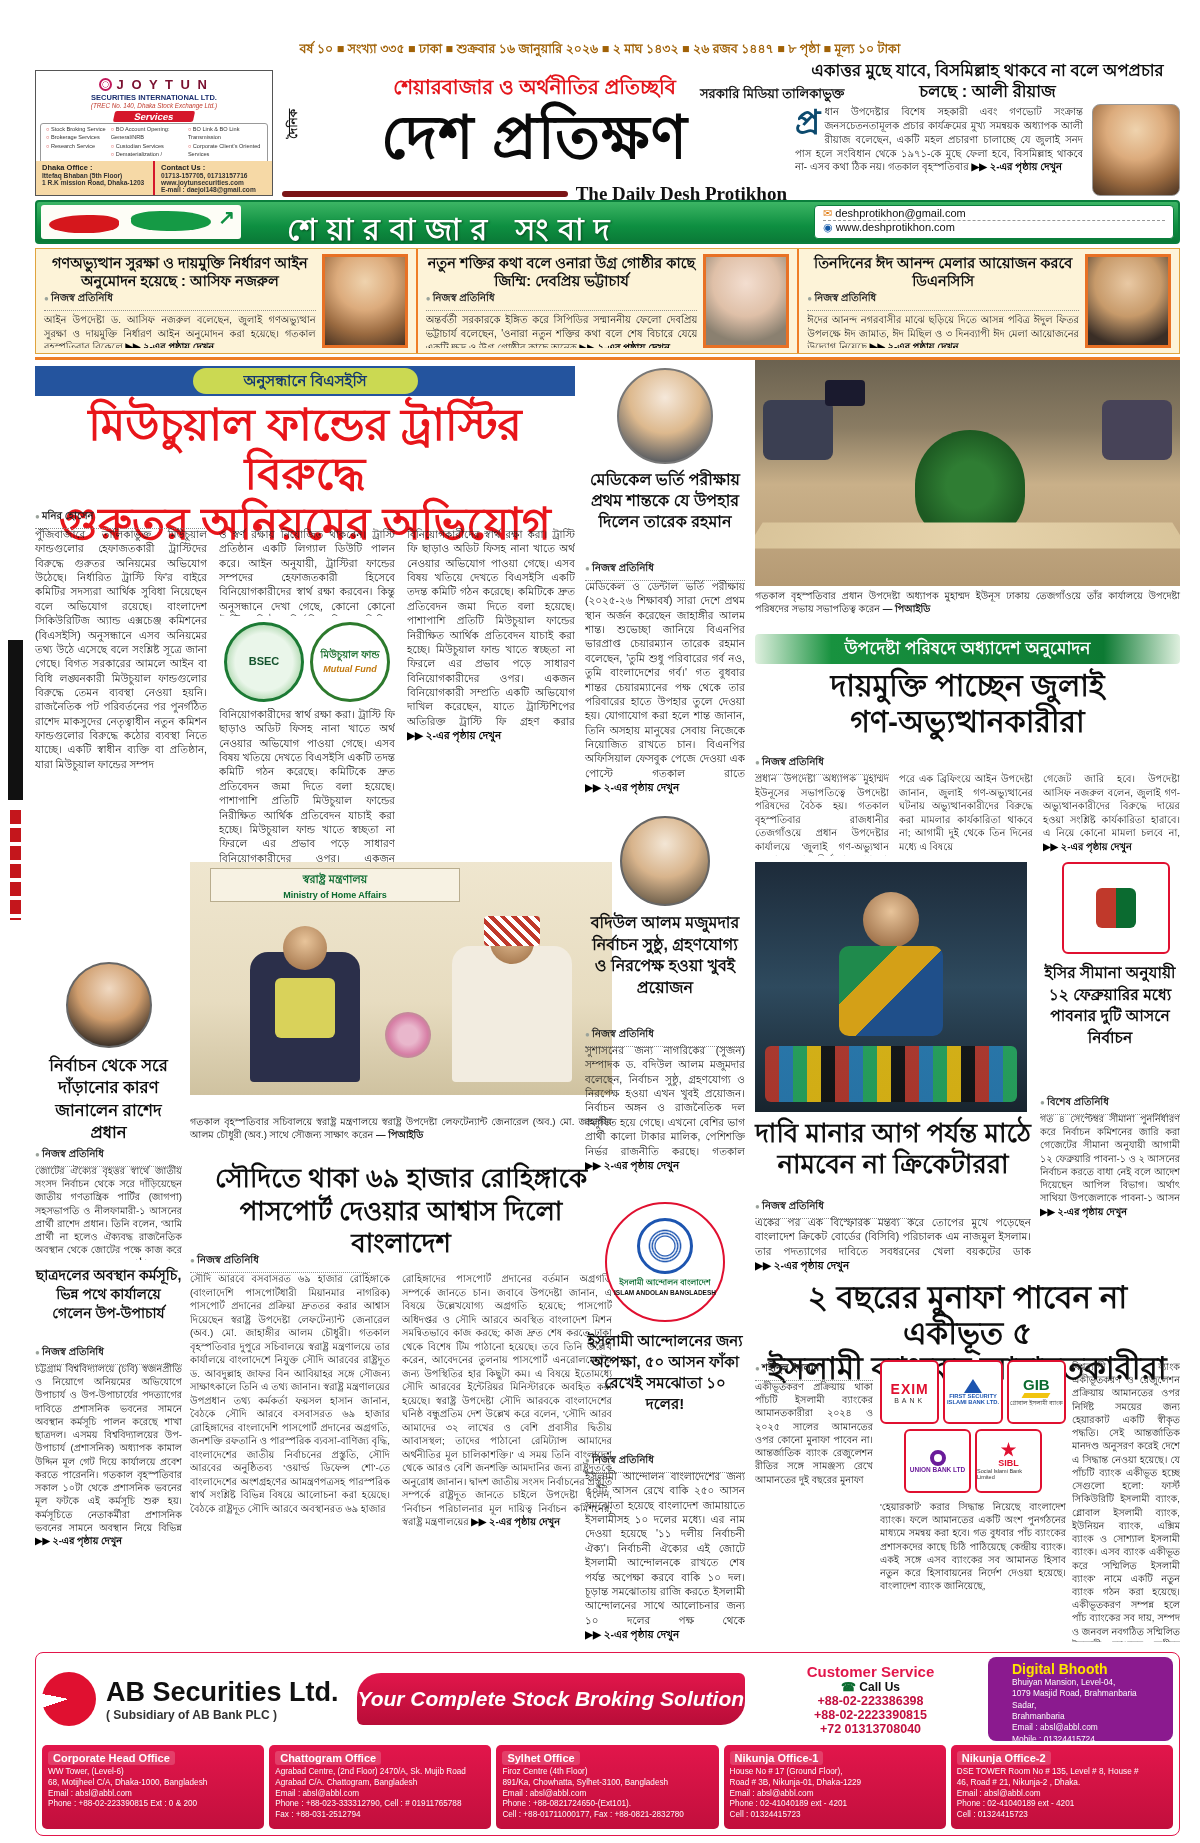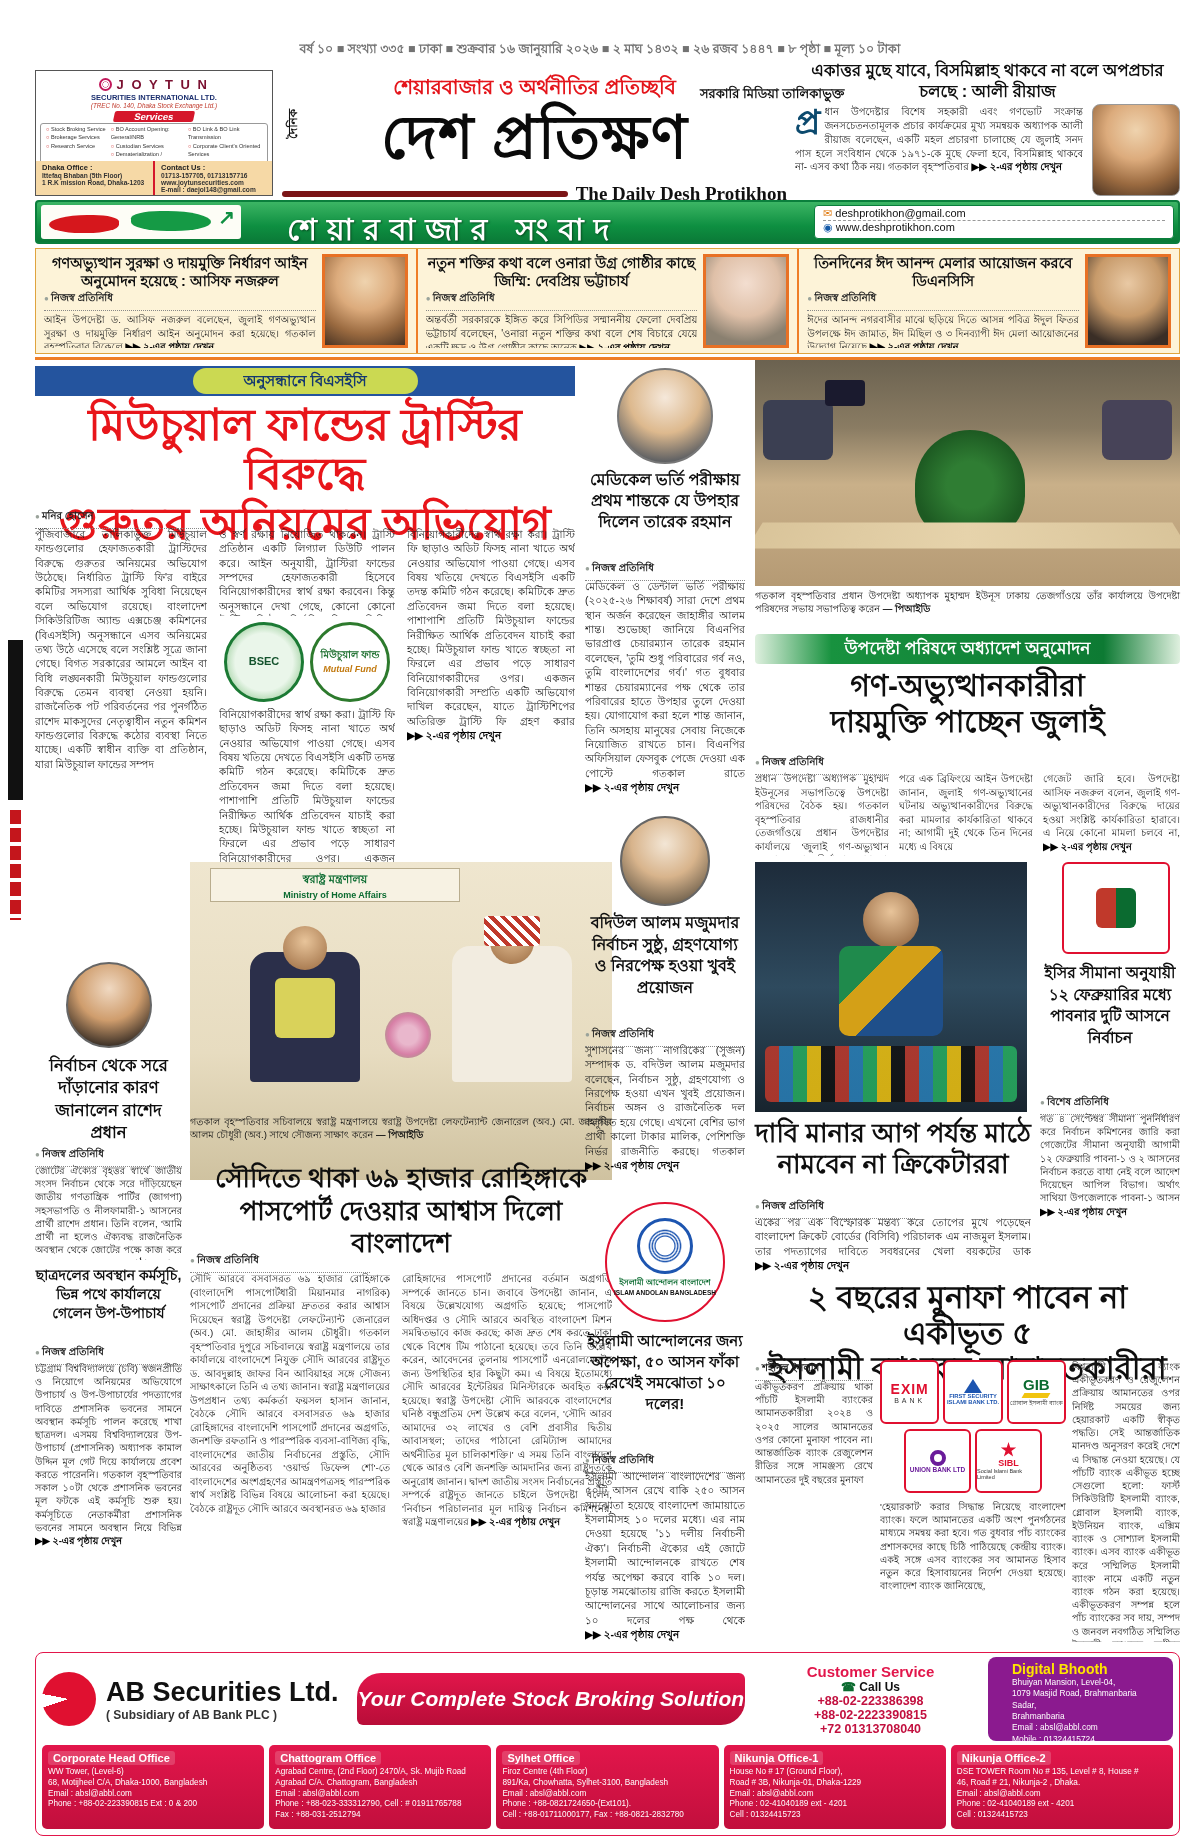--- a/index.html
+++ b/index.html
@@ -26,21 +26,21 @@
   .office-line { font-size:8.2px; line-height:1.32; }
   .logo-box { border:2px solid #e01030; border-radius:6px; background:#fff; display:flex; flex-direction:column; align-items:center; justify-content:center; overflow:hidden; }
   .green-bar-text { color:#fff; font-weight:bold; }
   .dropcap { float:left; font-size:34px; line-height:0.9; font-weight:bold; color:#0c4a6e; padding:2px 4px 0 0; }
 </style>
 </head>
 <body>
 
 <div class="page">
 
-  <div class="abs ctr bold" style="left:100px;top:40px;width:1000px;font-size:12.5px;color:#737373;">বর্ষ ১০ ■ সংখ্যা ৩৩৫ ■ ঢাকা ■ শুক্রবার ১৬ জানুয়ারি ২০২৬ ■ ২ মাঘ ১৪৩২ ■ ২৬ রজব ১৪৪৭ ■ ৮ পৃষ্ঠা ■ মূল্য ১০ টাকা</div>
+  <div class="abs ctr bold" style="left:100px;top:40px;width:1000px;font-size:12.5px;color:#a16207;">বর্ষ ১০ ■ সংখ্যা ৩৩৫ ■ ঢাকা ■ শুক্রবার ১৬ জানুয়ারি ২০২৬ ■ ২ মাঘ ১৪৩২ ■ ২৬ রজব ১৪৪৭ ■ ৮ পৃষ্ঠা ■ মূল্য ১০ টাকা</div>
 
   <div class="abs" style="left:35px;top:70px;width:238px;height:126px;border:1.5px solid #555;background:#fff;">
     <div style="text-align:center;padding-top:4px;">
       <span style="display:inline-block;width:13px;height:13px;border-radius:50%;border:2px solid #c2185b;background:radial-gradient(circle,#fff 35%,#c2185b 40%,#fff 55%);vertical-align:middle;"></span>
       <span class="bold" style="font-size:13px;color:#7a1030;letter-spacing:2px;">J O Y T U N</span>
       <div class="bold" style="font-size:7.5px;color:#1a2e6e;">SECURITIES INTERNATIONAL LTD.</div>
       <div style="font-size:6.3px;color:#c0392b;font-style:italic;">(TREC No. 140, Dhaka Stock Exchange Ltd.)</div>
     </div>
     <div style="margin:2px auto 1px auto;width:80px;background:#d5172b;color:#fff;font-weight:bold;font-size:9.5px;text-align:center;border-radius:2px;transform:skewX(-12deg);">Services</div>
     <div style="display:flex;gap:3px;padding:1px 5px;border:1px solid #999;margin:0 4px;border-radius:3px;">
@@ -204,22 +204,22 @@
     <div class="abs" style="left:70px;top:20px;width:40px;height:26px;background:#1a1a2e;border-radius:4px;"></div>
   </div>
   <div class="abs" style="left:755px;top:634px;width:425px;height:30px;background:linear-gradient(90deg,#dff0df 0%,#18923f 18%,#0d7a33 82%,#dff0df 100%);border-radius:4px;text-align:center;">
     <span class="green-bar-text" style="font-size:17px;line-height:30px;">উপদেষ্টা পরিষদে অধ্যাদেশ অনুমোদন</span>
   </div>
   <div class="abs caption" style="left:755px;top:590px;width:425px;height:40px;">
     <span>গতকাল বৃহস্পতিবার প্রধান উপদেষ্টা অধ্যাপক মুহাম্মদ ইউনূস ঢাকায় তেজগাঁওয়ে তাঁর কার্যালয়ে উপদেষ্টা পরিষদের সভায় সভাপতিত্ব করেন</span>
     <span class="credit">— পিআইডি</span>
   </div>
   <div class="abs ctr" style="left:755px;top:668px;width:425px;">
+    <div class="hl" style="font-size:30px;line-height:1.2;">দায়মুক্তি পাচ্ছেন জুলাই</div>
     <div class="hl" style="font-size:30px;line-height:1.2;">গণ-অভ্যুত্থানকারীরা</div>
-    <div class="hl" style="font-size:30px;line-height:1.2;">দায়মুক্তি পাচ্ছেন জুলাই</div>
   </div>
   <div class="abs byline" style="left:755px;top:754px;width:134px;">নিজস্ব প্রতিনিধি</div>
   <div class="abs body-text" style="left:755px;top:772px;width:134px;height:84px;font-size:9.8px;">প্রধান উপদেষ্টা অধ্যাপক মুহাম্মদ ইউনূসের সভাপতিত্বে উপদেষ্টা পরিষদের বৈঠক হয়। গতকাল বৃহস্পতিবার রাজধানীর তেজগাঁওয়ে প্রধান উপদেষ্টার কার্যালয়ে 'জুলাই গণ-অভ্যুত্থান সুরক্ষা ও দায় নির্ধারণ অধ্যাদেশ' অনুমোদন দেওয়া হয়।</div>
   <div class="abs body-text" style="left:899px;top:772px;width:134px;height:84px;font-size:9.8px;">পরে এক ব্রিফিংয়ে আইন উপদেষ্টা জানান, জুলাই গণ-অভ্যুত্থানের ঘটনায় অভ্যুত্থানকারীদের বিরুদ্ধে করা মামলার কার্যকারিতা থাকবে না; আগামী দুই থেকে তিন দিনের মধ্যে এ বিষয়ে</div>
   <div class="abs body-text" style="left:1043px;top:772px;width:137px;height:84px;font-size:9.8px;">
     <span>গেজেট জারি হবে। উপদেষ্টা আসিফ নজরুল বলেন, জুলাই গণ-অভ্যুত্থানকারীদের বিরুদ্ধে দায়ের হওয়া সংশ্লিষ্ট কার্যকারিতা হারাবে। এ নিয়ে কোনো মামলা চলবে না,</span>
     <span class="more">▶▶ ২-এর পৃষ্ঠায় দেখুন</span>
   </div>
 
   <div class="abs photo portrait circle" style="left:66px;top:962px;width:86px;height:86px;border:2px solid #666;background:radial-gradient(circle at 50% 30%, #f0d9c2 0%, #cf9d6d 45%, #2e2620 85%);"></div>
@@ -230,21 +230,21 @@
     <span class="more">▶▶ ২-এর পৃষ্ঠায় দেখুন</span>
   </div>
 
   <div class="abs hl ctr" style="left:35px;top:1266px;width:147px;font-size:14px;line-height:1.35;">ছাত্রদলের অবস্থান কর্মসূচি, ভিন্ন পথে কার্যালয়ে গেলেন উপ-উপাচার্য</div>
   <div class="abs byline" style="left:35px;top:1344px;width:147px;">নিজস্ব প্রতিনিধি</div>
   <div class="abs body-text" style="left:35px;top:1362px;width:147px;height:280px;font-size:9.6px;">
     <span>চট্টগ্রাম বিশ্ববিদ্যালয়ে (চবি) স্বজনপ্রীতি ও নিয়োগে অনিয়মের অভিযোগে উপাচার্য ও উপ-উপাচার্যের পদত্যাগের দাবিতে প্রশাসনিক ভবনের সামনে অবস্থান কর্মসূচি পালন করেছে শাখা ছাত্রদল। এসময় বিশ্ববিদ্যালয়ের উপ-উপাচার্য (প্রশাসনিক) অধ্যাপক কামাল উদ্দিন মূল গেট দিয়ে কার্যালয়ে প্রবেশ করতে পারেননি। গতকাল বৃহস্পতিবার সকাল ১০টা থেকে প্রশাসনিক ভবনের মূল ফটকে এই কর্মসূচি শুরু হয়। কর্মসূচিতে নেতাকর্মীরা প্রশাসনিক ভবনের সামনে অবস্থান নিয়ে বিভিন্ন</span>
     <span class="more">▶▶ ২-এর পৃষ্ঠায় দেখুন</span>
   </div>
 
-  <div class="abs photo" style="left:190px;top:862px;width:422px;height:318px;background:linear-gradient(180deg,#efe6cf 0%,#e7dcc0 60%,#cfc2a0 100%);">
+  <div class="abs photo" style="left:190px;top:862px;width:422px;height:233px;background:linear-gradient(180deg,#efe6cf 0%,#e7dcc0 60%,#cfc2a0 100%);">
     <div class="abs" style="left:20px;top:6px;width:250px;height:34px;background:#f7f2e3;border:1px solid #b9ad8e;text-align:center;padding-top:2px;">
       <div style="font-size:11px;font-weight:bold;color:#0b6b30;">স্বরাষ্ট্র মন্ত্রণালয়</div>
       <div style="font-size:9px;font-weight:bold;color:#0b6b30;">Ministry of Home Affairs</div>
     </div>
     <div class="abs" style="left:60px;top:90px;width:110px;height:130px;background:#2b2f4a;border-radius:18px 18px 4px 4px;">
       <div style="margin:-26px auto 0 auto;width:44px;height:44px;border-radius:50%;background:radial-gradient(circle at 50% 35%,#e8c49a,#9a6a40);"></div>
       <div style="margin:8px auto;width:60px;height:60px;background:#d9d25a;border-radius:6px;"></div>
     </div>
     <div class="abs" style="right:40px;top:84px;width:120px;height:136px;background:#f2ece0;border-radius:18px 18px 4px 4px;">
       <div style="margin:-26px auto 0 auto;width:44px;height:44px;border-radius:50%;background:radial-gradient(circle at 50% 35%,#e8c49a,#9a6a40);"></div>

